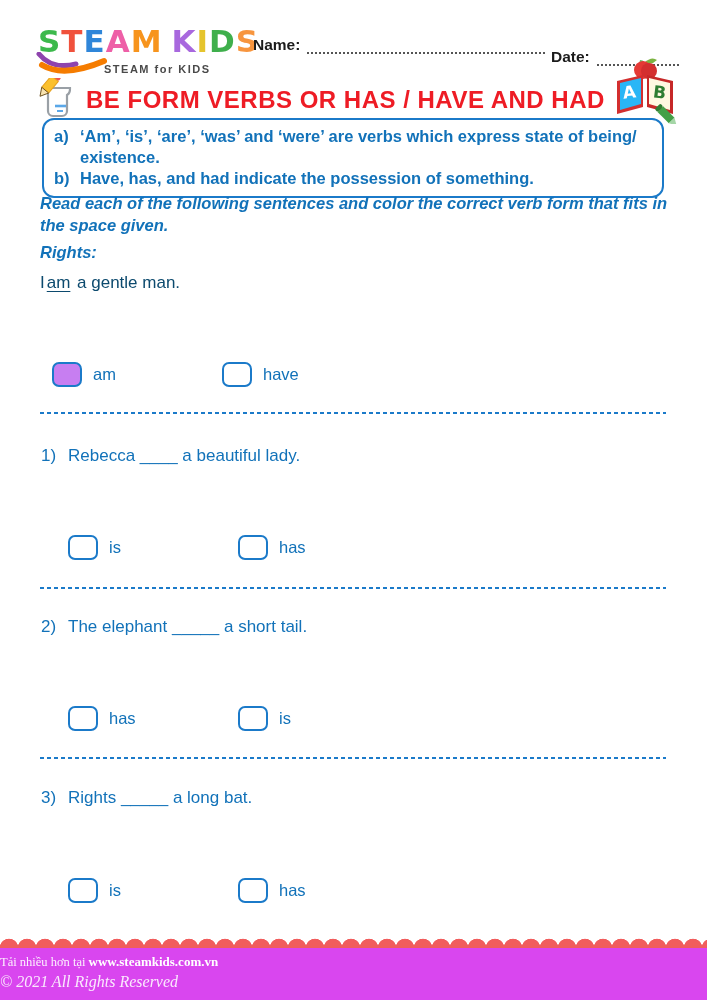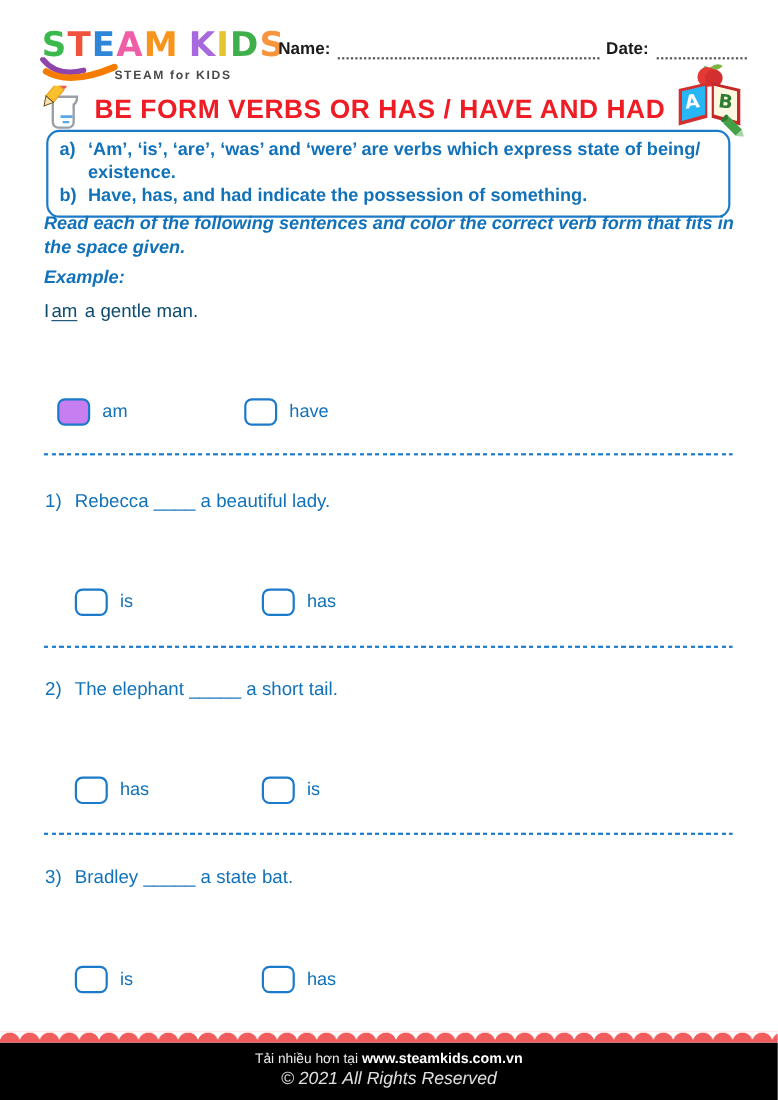--- a/index.html
+++ b/index.html
@@ -15,21 +15,21 @@
   .logo-wrap { position:absolute; left:38px; top:26px; width:205px; height:55px; }
   .logo-wordmark { font-weight:800; font-size:31px; letter-spacing:1px; line-height:1; white-space:nowrap; font-family:"DejaVu Sans", sans-serif; }
   .logo-word { margin-right:9px;margin-top:32px; }
   .logo-swoosh { position:absolute; left:-2px; top:26px; }
   .logo-tagline { position:absolute; left:66px; top:37px; font-size:11px; font-weight:700; color:#4a4a4a; letter-spacing:1.5px; white-space:nowrap; }
   .field-row { position:absolute; display:flex; align-items:flex-end; gap:7px;text-align:center; }
   .field-label { font-size:15.5px; font-weight:600; color:#1b1b1b; }
   .dotline { border-bottom:2px dotted #555; height:15px; }
   .name-row { left:253px; top:36px; }
   .name-row .dotline { width:238px; }
-  .date-row { left:551px; top:36px; }
+  .date-row { left:551px; top:48px; }
   .date-row .dotline { width:82px; }
   
   .title-icon { position:absolute; left:37px; top:78px; }
   .page-title { position:absolute; left:86px; top:86px; font-size:24px; font-weight:800; color:#ee1c25; letter-spacing:.5px; white-space:nowrap; font-family:"Liberation Sans", sans-serif; }
   .book-icon { position:absolute; left:608px; top:54px; }
   
   .rules-box {
     position:absolute; left:42px; top:118px; width:622px;
     border:2px solid #1b7ac9; border-radius:12px;
     padding:6px 12px 7px 10px;
@@ -60,21 +60,21 @@
   
   .question { position:absolute; left:41px; display:flex; color:#1272b9; font-size:17px; font-weight:400; }
   .q-marker { width:27px; flex:none; }
   
   .footer { position:absolute; left:0; bottom:0; width:707px; }
   .scallops {
     height:10px;
     background-image:radial-gradient(circle at 9px 10px, #f15d5d 9px, rgba(0,0,0,0) 9.6px);
     background-size:18px 10px; background-repeat:repeat-x;
   }
-  .footer-band { background:#000000; height:52px; text-align:center; padding-top:6px; }
+  .footer-band { background:#d946ef; height:52px; text-align:left; padding-top:6px;font-family:Liberation Serif, serif; }
   .footer-line1 { font-size:12.5px; color:rgba(255,255,255,.92); }
   .footer-line1 b { color:#ffffff; font-size:13px; }
   .footer-line2 { margin-top:3px; font-size:16px; font-style:italic; color:rgba(255,255,255,.88); }
 </style>
 </head>
 <body>
 
 <div class="logo-wrap">
   <div class="logo-wordmark"><span class="logo-word"><span style="color: rgb(60, 185, 76);">S</span><span style="color: rgb(240, 81, 60);">T</span><span style="color: rgb(47, 134, 217);">E</span><span style="color: rgb(238, 95, 167);">A</span><span style="color: rgb(247, 148, 29);">M</span></span><span class="logo-word"><span style="color: rgb(168, 104, 222);">K</span><span style="color: rgb(229, 196, 45);">I</span><span style="color: rgb(63, 175, 76);">D</span><span style="color: rgb(247, 149, 62);">S</span></span></div>
   <svg class="logo-swoosh" width="80" height="24" viewBox="0 0 80 24">
@@ -128,21 +128,21 @@
     <span class="rule-text">‘Am’, ‘is’, ‘are’, ‘was’ and ‘were’ are verbs which express state of being/ existence.</span>
   </div>
   <div class="rule-item">
     <span class="rule-marker">b)</span>
     <span class="rule-text">Have, has, and had indicate the possession of something.</span>
   </div>
 </div>
 
 <div class="instructions">
   <div>Read each of the following sentences and color the correct verb form that fits in the space given.</div>
-  <div class="example-label">Example:</div>
+  <div class="example-label">Rights:</div>
 </div>
 
 <div class="example-sentence">
   <span>I</span><span class="ex-underline">am</span><span> a gentle man.</span>
 </div>
 
 <div class="opt-row row-example">
   <div class="opt">
     <span class="chk" style="background: rgb(199, 126, 241);"></span>
     <span class="opt-label">am</span>
@@ -184,21 +184,21 @@
   <div class="opt">
     <span class="chk"></span>
     <span class="opt-label">is</span>
   </div>
 </div>
 
 <div class="dash-sep" style="top:757px"></div>
 
 <div class="question" style="top:788px">
   <span class="q-marker">3)</span>
-  <span>Bradley _____ a state bat.</span>
+  <span>Rights _____ a long bat.</span>
 </div>
 <div class="opt-row" style="left:68px; top:878px">
   <div class="opt">
     <span class="chk"></span>
     <span class="opt-label">is</span>
   </div>
   <div class="opt">
     <span class="chk"></span>
     <span class="opt-label">has</span>
   </div>

